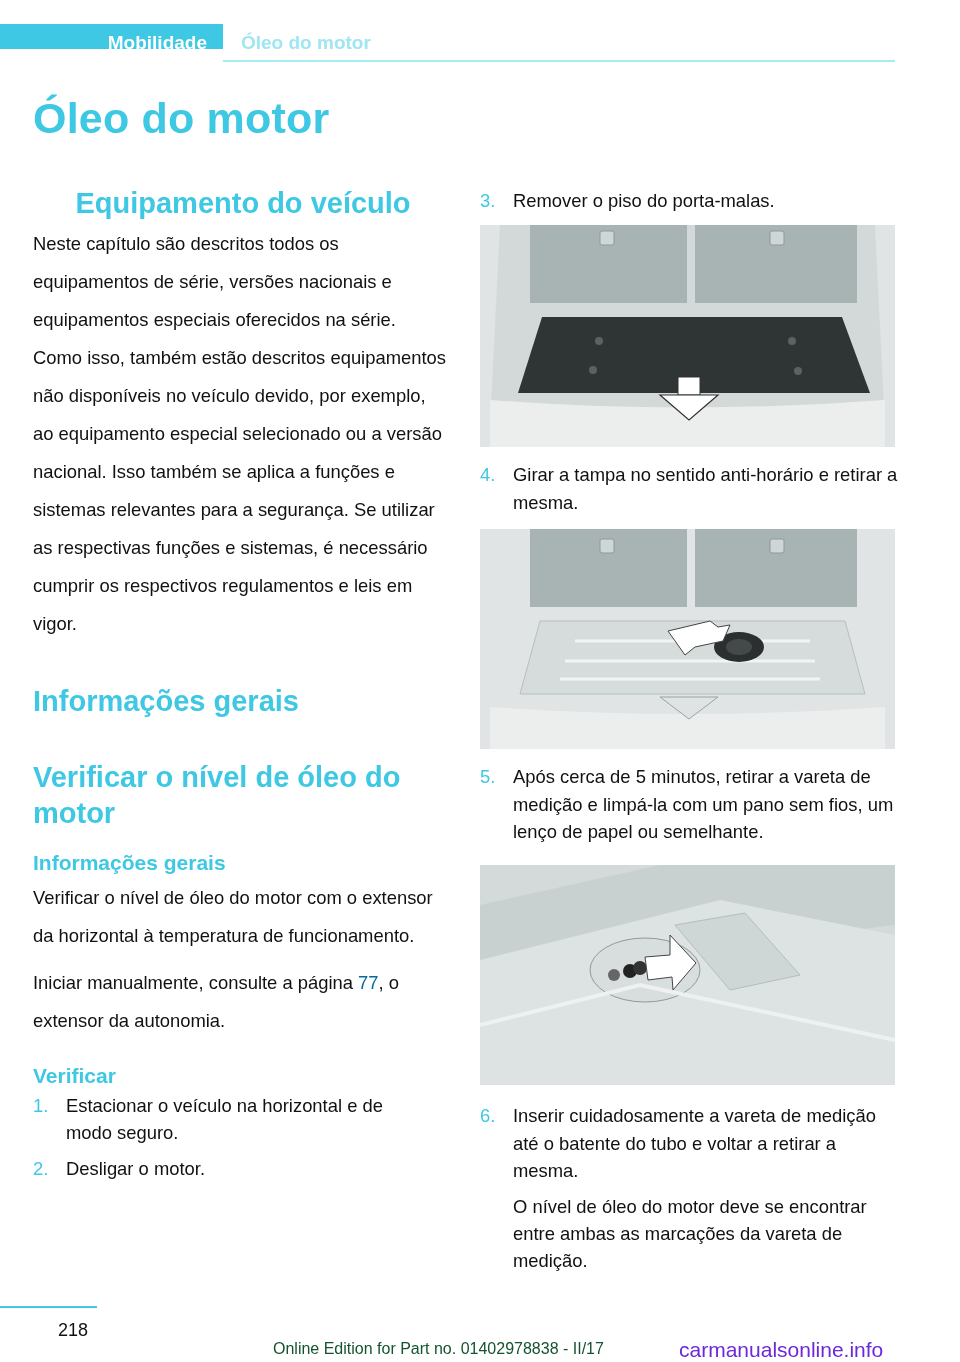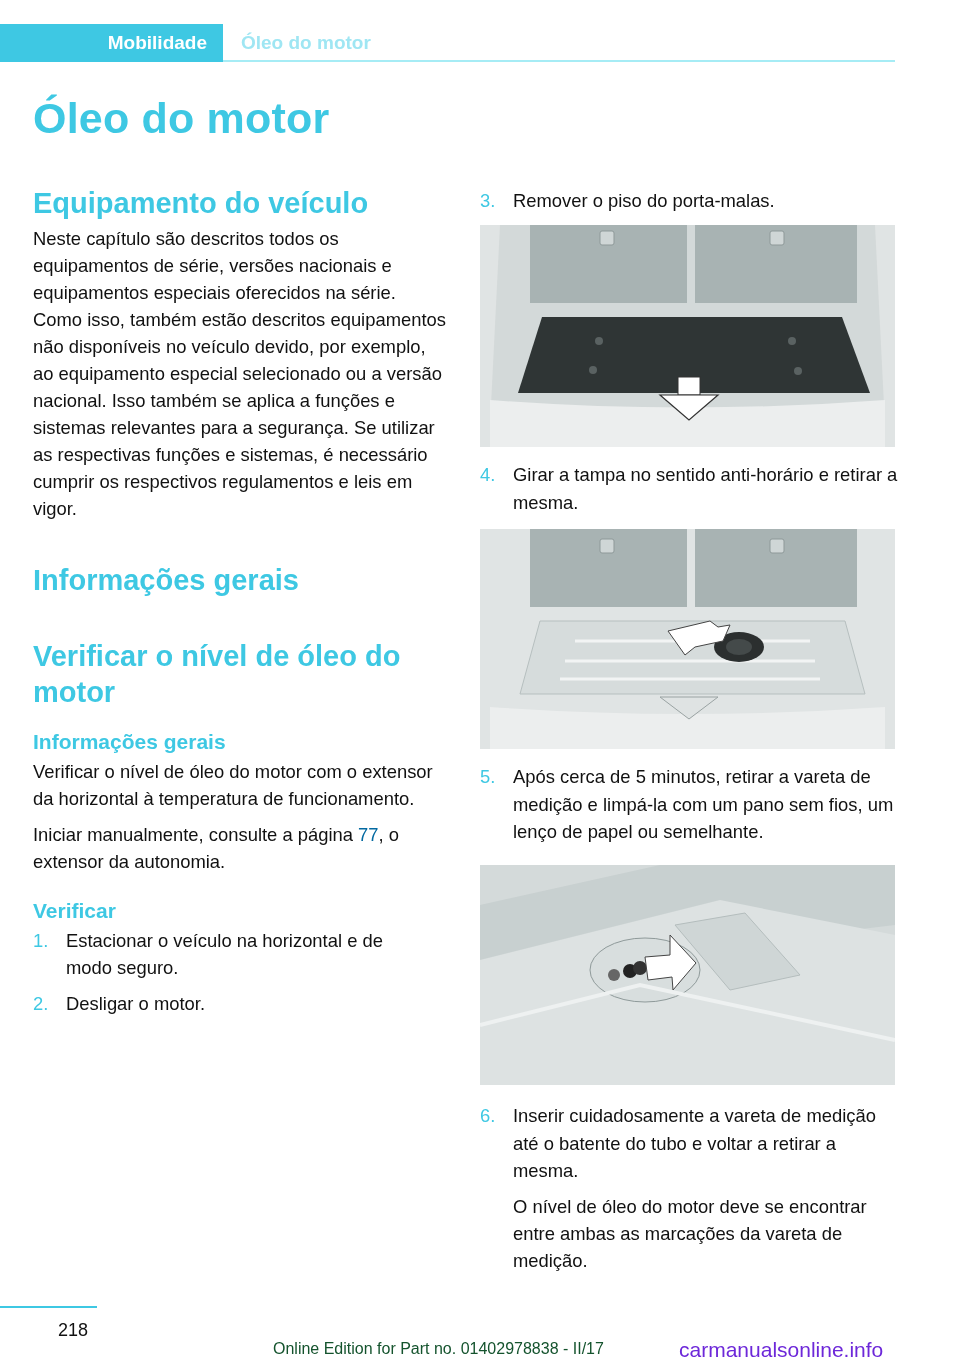--- a/index.html
+++ b/index.html
@@ -2,21 +2,21 @@
 <html><head>
   <meta charset="utf-8">
   <style>
     html, body { margin: 0; padding: 0; background: #ffffff; }
     body {
       width: 960px; height: 1362px; position: relative; overflow: hidden;
       font-family: "Liberation Sans", "DejaVu Sans", sans-serif;
       color: #111111;
     }
     .header-tab {
-      position: absolute; left: 0; top: 24px; width: 223px; height: 38px;
+      position: absolute; left: 0; top: 24px; width: 223px; height: 25px;
       background: #3ec8e3;
     }
     .header-tab-label {
       position: absolute; right: 16px; top: 8px;
       color: #ffffff; font-weight: bold; font-size: 19px;
     }
     .header-crumb {
       position: absolute; left: 241px; top: 32px;
       color: #9fe6f3; font-weight: bold; font-size: 19px;
     }
@@ -31,21 +31,21 @@
     .col { position: absolute; width: 420px; }
     .col-left { left: 33px; top: 180px; }
     .col-right { left: 480px; top: 180px; width: 420px; }
     h2.sec {
       margin: 0; font-size: 29px; font-weight: bold; color: #3ec8e3; line-height: 36px;
     }
     h3.sub {
       margin: 0; font-size: 21px; font-weight: bold; color: #3ec8e3; line-height: 28px;
     }
     p.body {
-      margin: 0; font-size: 18.4px; line-height: 27px; color: #111;
+      margin: 0; font-size: 18.4px; line-height: 38px; color: #111;
     }
     .link { color: #0369a1; }
     .step { display: flex; font-size: 18.4px; line-height: 27.4px; }
     .step-num { width: 33px; flex: none; color: #3ec8e3; }
     .step-text { flex: 1; }
     .figure {
       width: 415px; background: #d6dbdb; position: relative; overflow: hidden;
     }
     .footer-line {
       position: absolute; left: 0; top: 1306px; width: 97px; height: 2px; background: #3ec8e3;
@@ -65,21 +65,21 @@
 
 <div class="header-tab">
   <span class="header-tab-label">Mobilidade</span>
 </div>
 <span class="header-crumb">Óleo do motor</span>
 <div class="header-line"></div>
 
 <h1 class="page-title">Óleo do motor</h1>
 
 <div class="col col-left">
-  <h2 class="sec" style="margin-top:5px;">Equipamento do veículo</h2>
+  <h2 class="sec" style="margin-top:5px;text-align:center;">Equipamento do veículo</h2>
   <p class="body" style="margin-top:4px; width:415px;">Neste capítulo são descritos todos os equipamentos de série, versões nacionais e equipamentos especiais oferecidos na série. Como isso, também estão descritos equipamentos não disponíveis no veículo devido, por exemplo, ao equipamento especial selecionado ou a versão nacional. Isso também se aplica a funções e sistemas relevantes para a segurança. Se utilizar as respectivas funções e sistemas, é necessário cumprir os respectivos regulamentos e leis em vigor.</p>
 
   <h2 class="sec" style="margin-top:40px;">Informações gerais</h2>
 
   <h2 class="sec" style="margin-top:40px; width:400px;">Verificar o nível de óleo do motor</h2>
   <h3 class="sub" style="margin-top:18px;">Informações gerais</h3>
   <p class="body" style="margin-top:2px; width:412px;">Verificar o nível de óleo do motor com o extensor da horizontal à temperatura de funcionamento.</p>
   <p class="body" style="margin-top:9px; width:395px;">
     <span>Iniciar manualmente, consulte a página </span><span class="link">77</span><span>, o extensor da autonomia.</span>
   </p>

